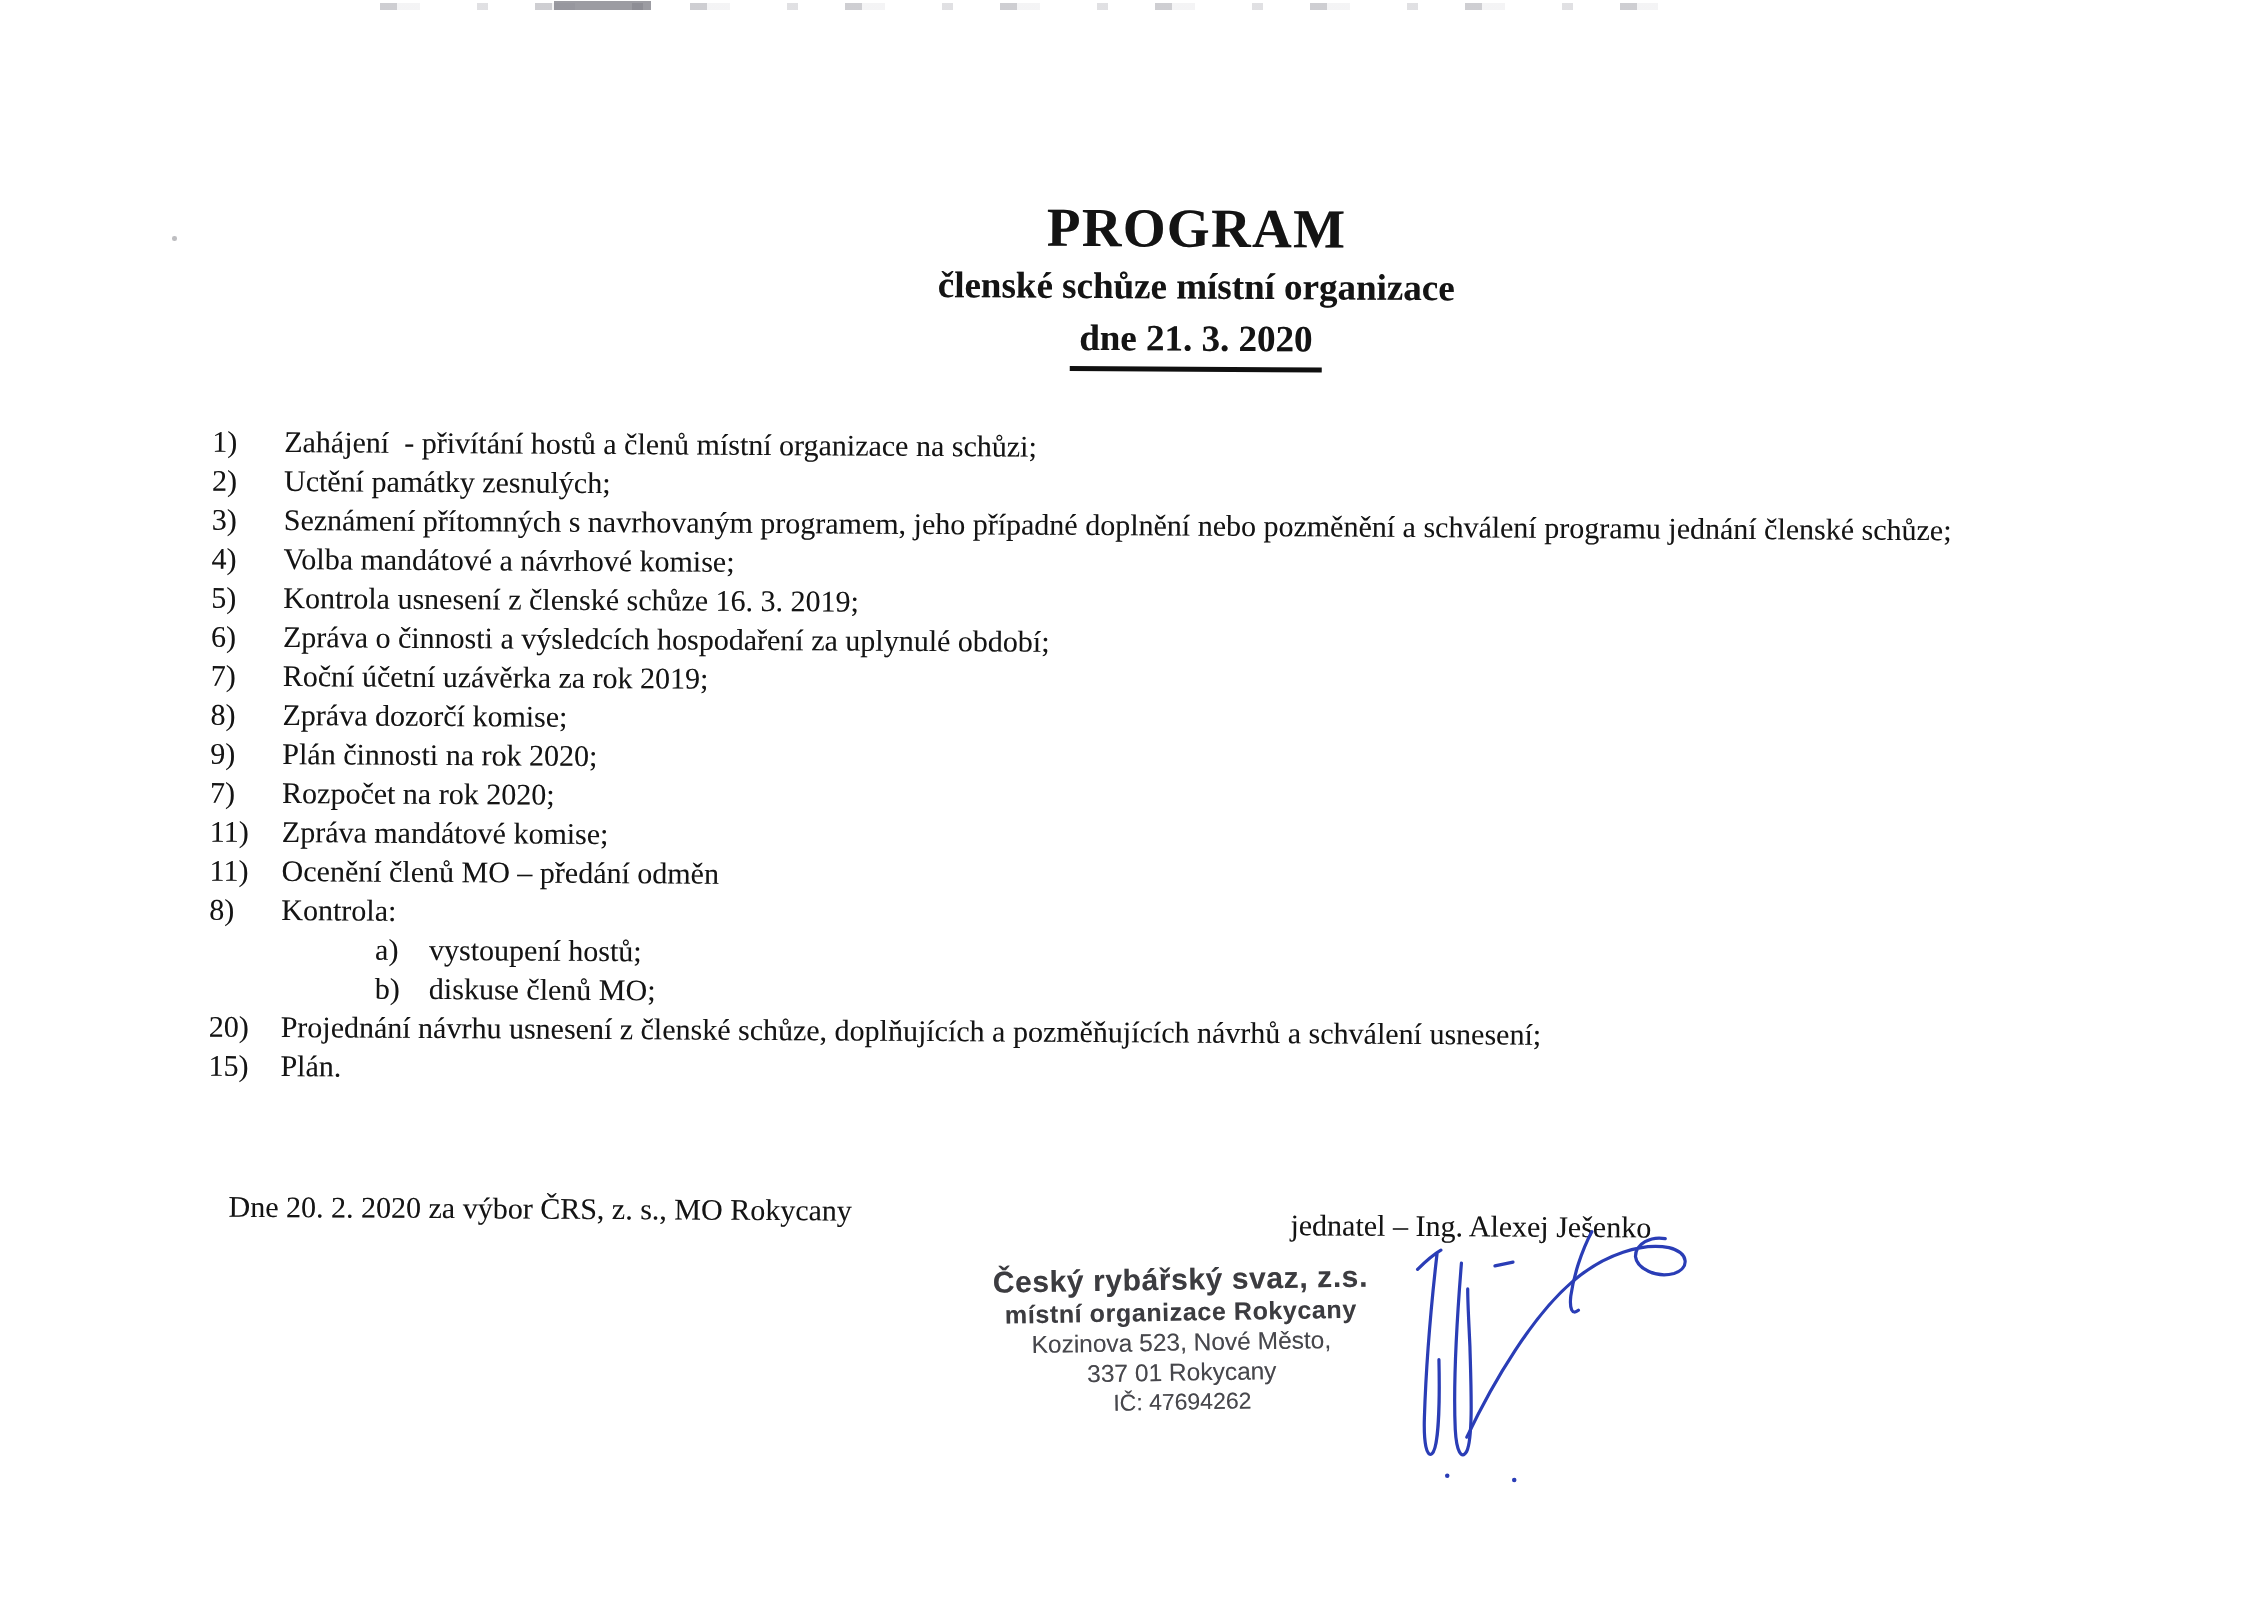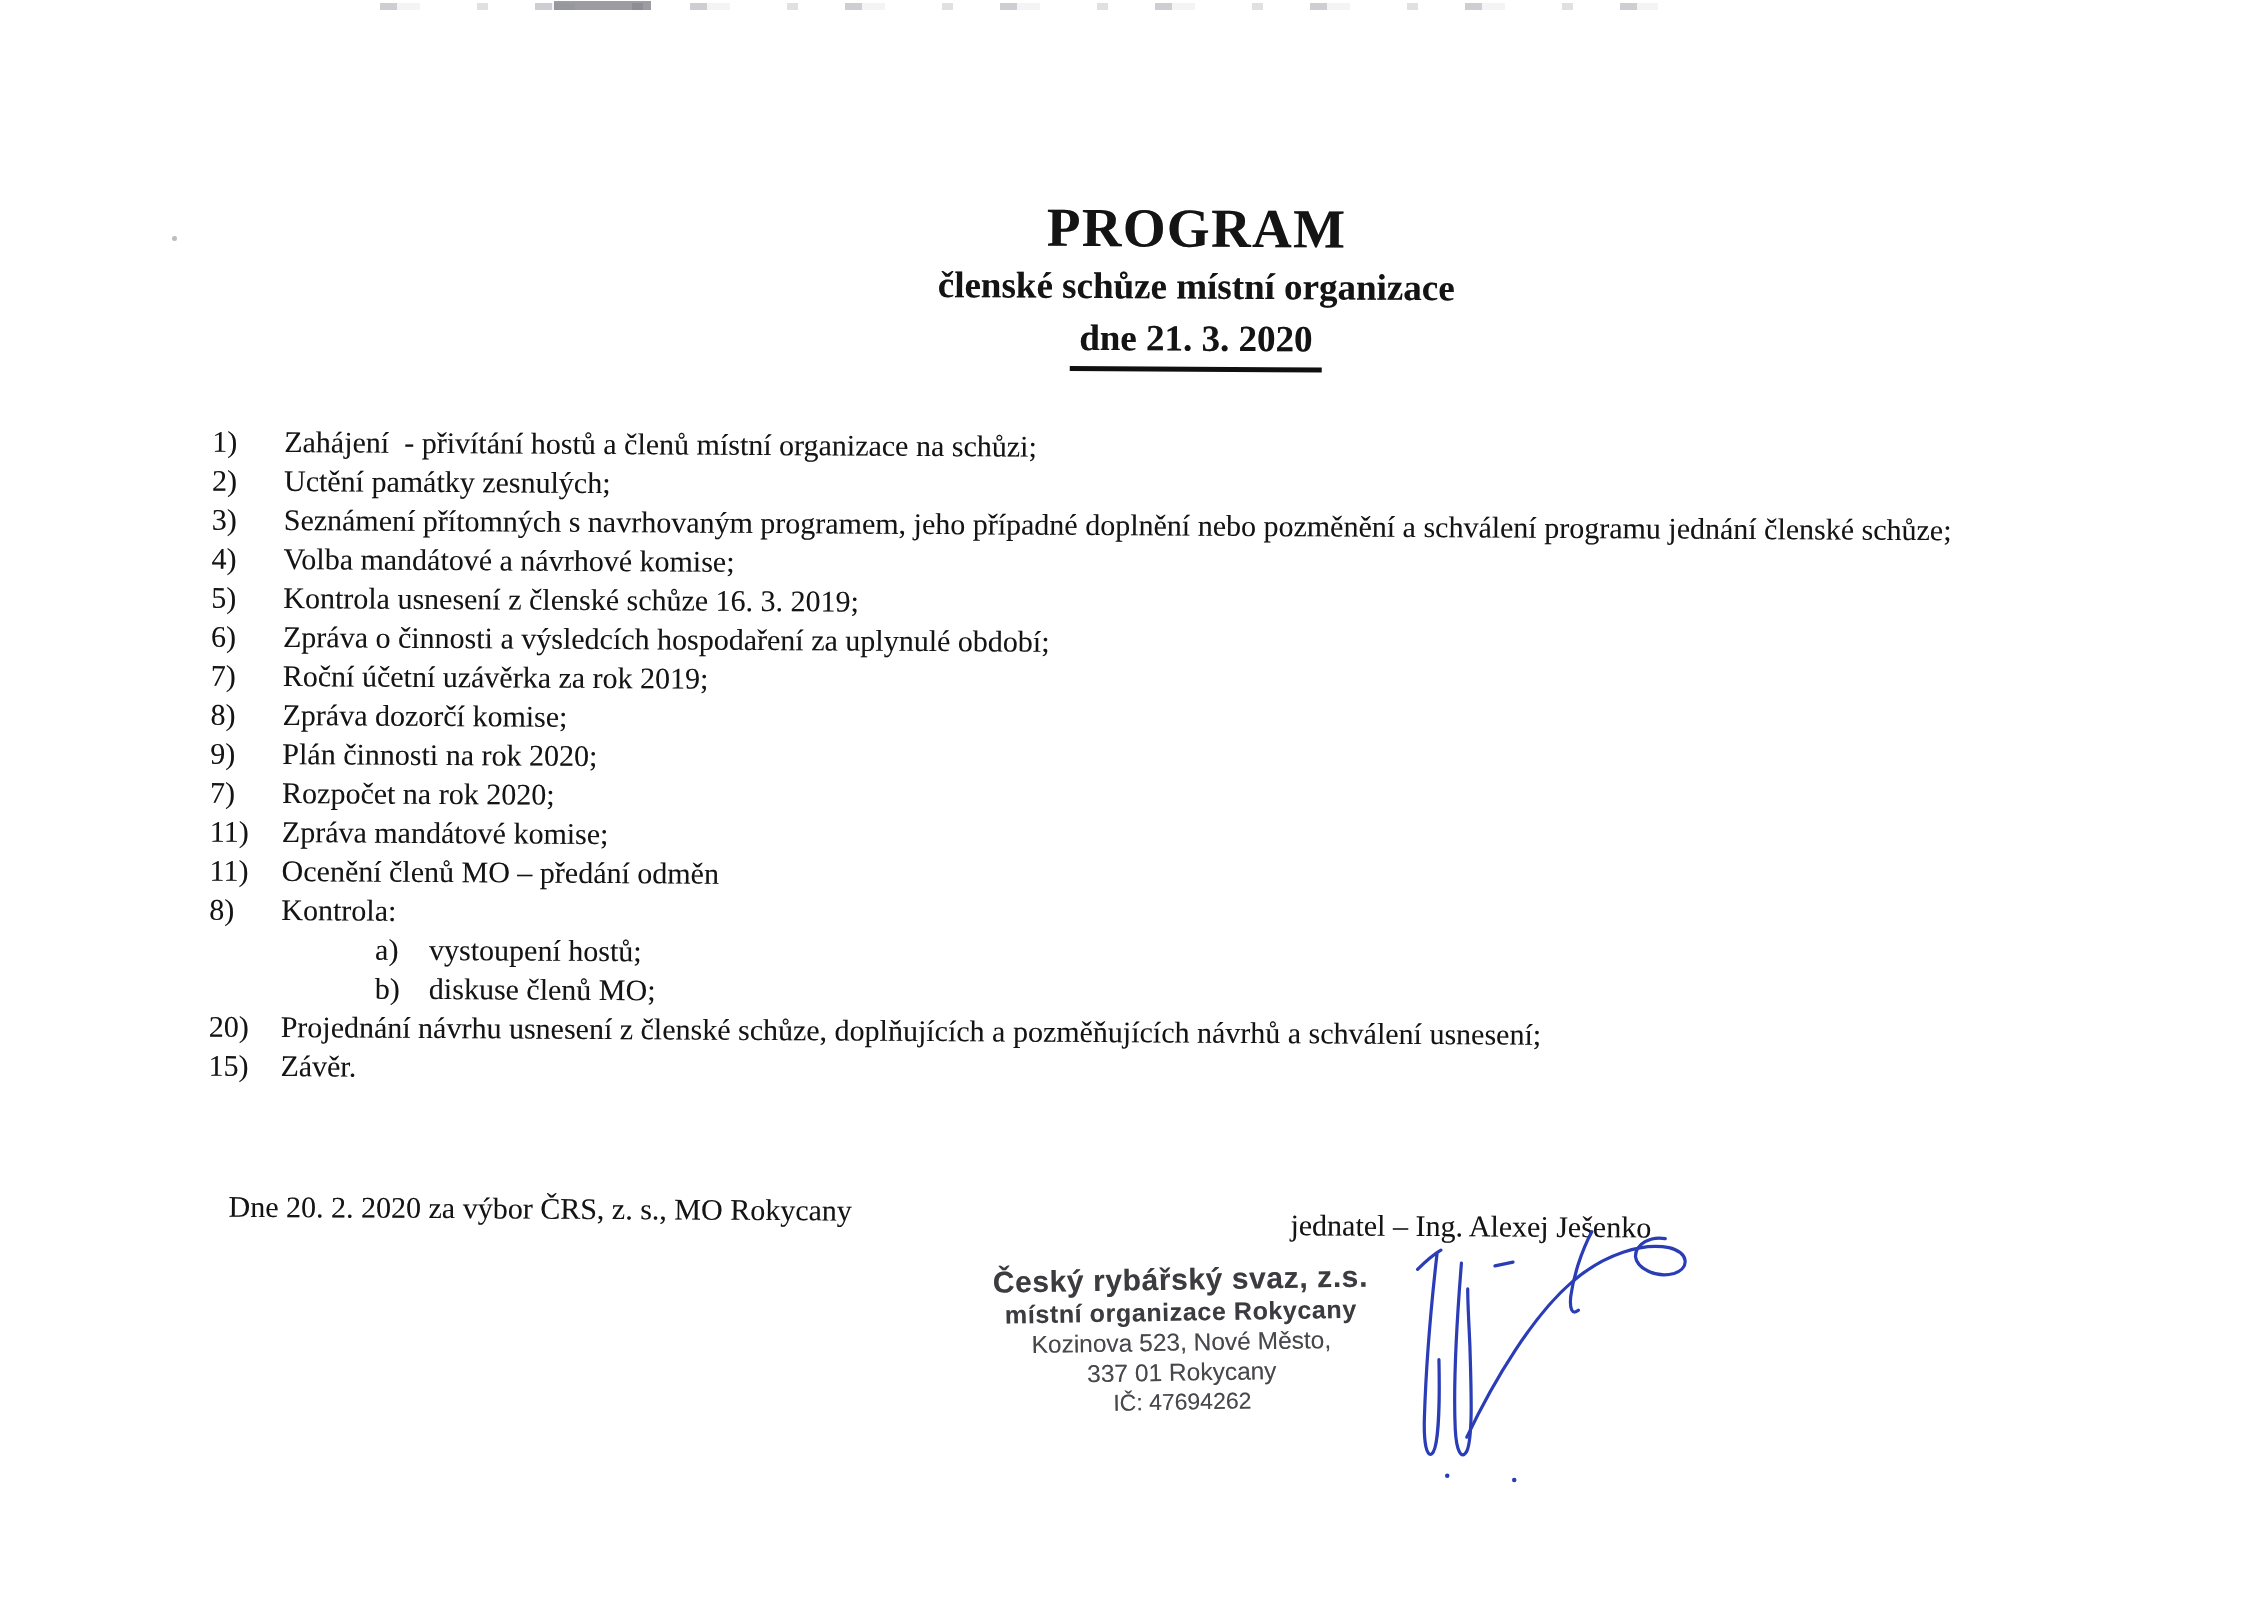--- a/index.html
+++ b/index.html
@@ -185,21 +185,21 @@
           <span class="txt">diskuse členů MO;</span>
         </div>
 
         <div class="agenda-row lvl-1" data-idx="15">
           <span class="num">20)</span>
           <span class="txt">Projednání návrhu usnesení z členské schůze, doplňujících a pozměňujících návrhů a schválení usnesení;</span>
         </div>
 
         <div class="agenda-row lvl-1" data-idx="16">
           <span class="num">15)</span>
-          <span class="txt">Závěr.</span>
+          <span class="txt">Plán.</span>
         </div>
       </div>
 
     <div class="sign-left">Dne 20. 2. 2020 za výbor ČRS, z. s., MO Rokycany</div>
     <div class="sign-right">jednatel – Ing. Alexej Ješenko</div>
 
     <div class="stamp">
 
         <span class="stamp-line" data-idx="0">Český rybářský svaz, z.s.</span>
 

